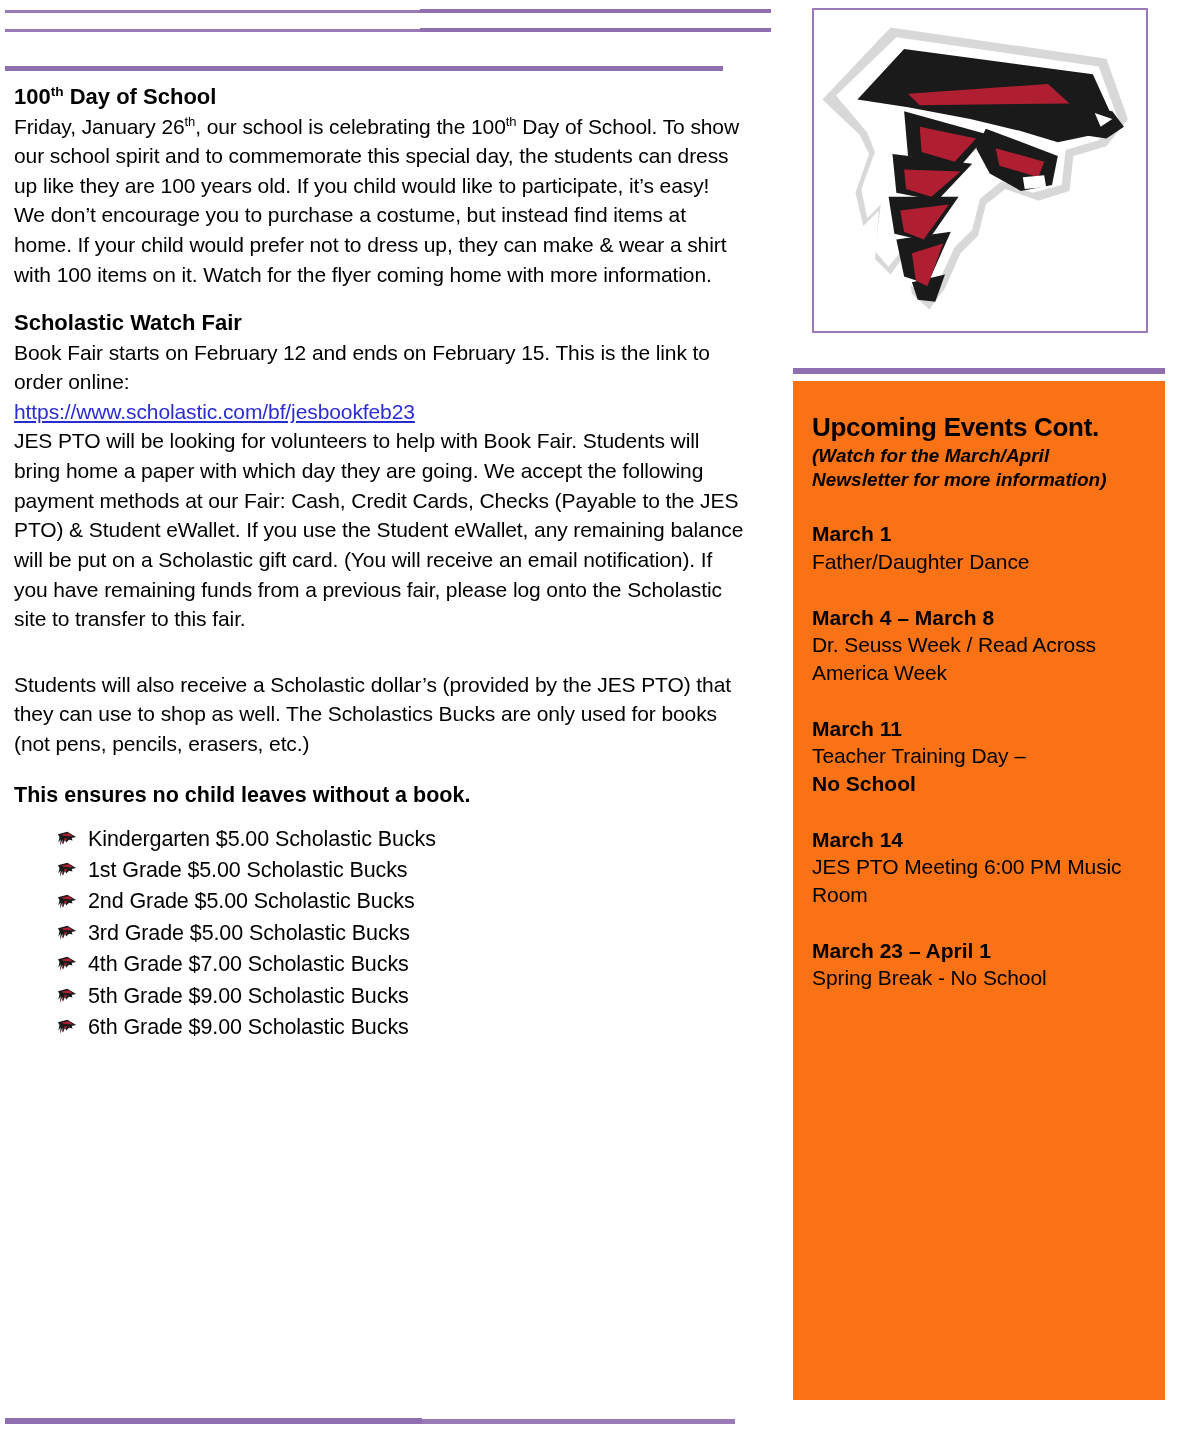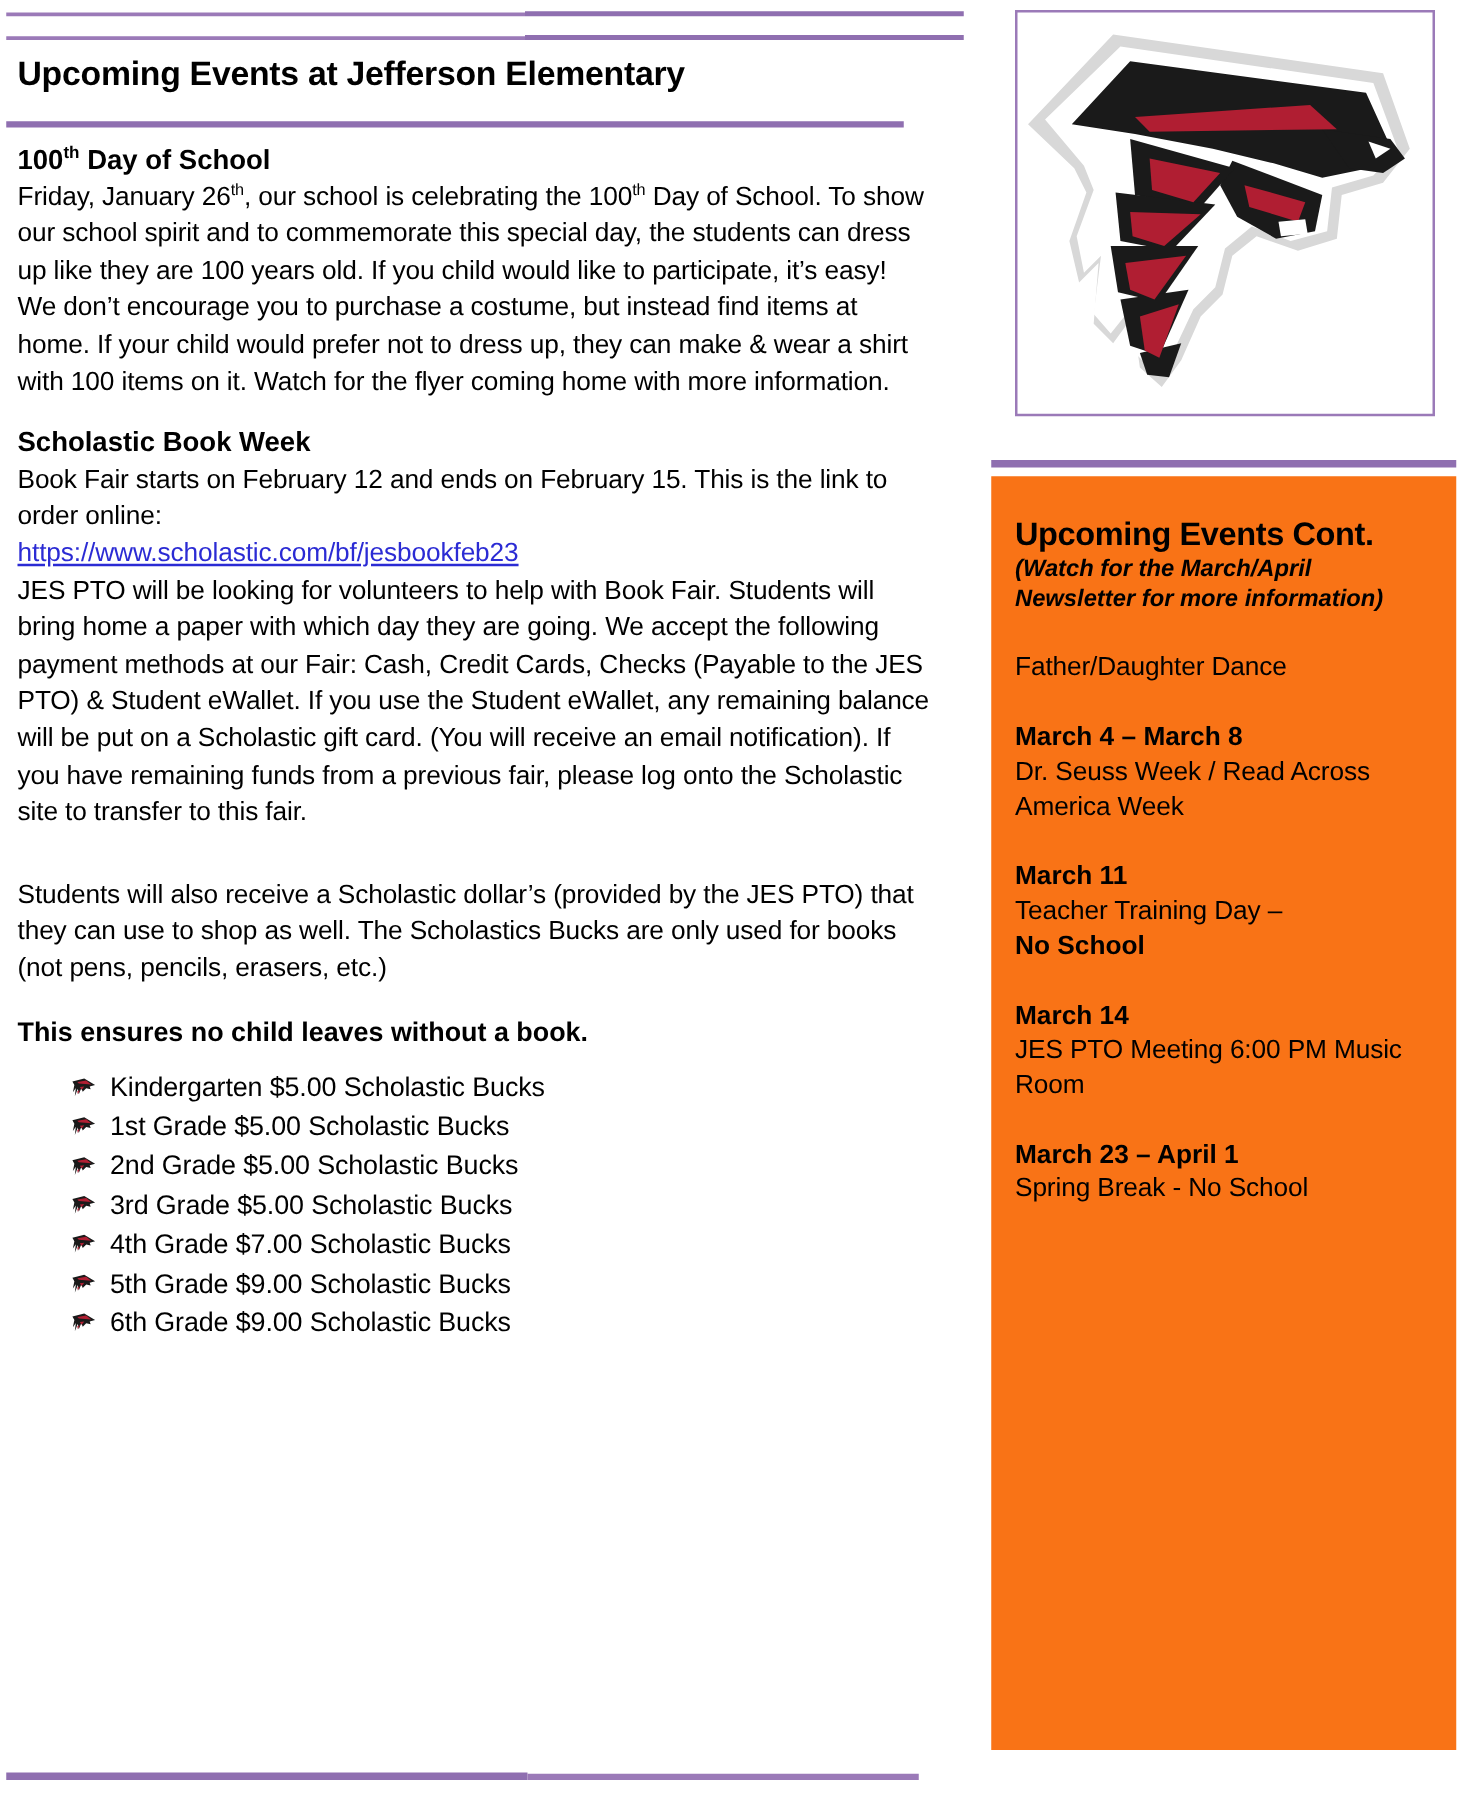--- a/index.html
+++ b/index.html
@@ -220,34 +220,33 @@
     <div class="rule-seg-right rule-a-r"></div>
   </div>
   <div class="rule-row">
     <div class="rule-seg-left rule-b"></div>
     <div class="rule-seg-right rule-b-r"></div>
   </div>
 </div>
 
 <div class="main-col">
 
-  <h1 class="page-title">Upcoming Events at Jefferson Elementary</h1>
   <div class="title-rule"></div>
 
   <div class="section">
     <h2 class="section-head">
       <span>100</span><sup>th</sup><span> Day of School</span>
     </h2>
     <p class="body">
       <span>Friday, January 26</span><sup>th</sup><span>, our school is celebrating the 100</span><sup>th</sup><span> Day of School. To show our school spirit and to commemorate this special day, the students can dress up like they are 100 years old. If you child would like to participate, it’s easy!  We don’t encourage you to purchase a costume, but instead find items at home. If your child would prefer not to dress up, they can make &amp; wear a shirt with 100 items on it.  Watch for the flyer coming home with more information.</span>
     </p>
   </div>
 
   <div class="section" style="margin-top:20px;">
-    <h2 class="section-head">Scholastic Book Week</h2>
+    <h2 class="section-head">Scholastic Watch Fair</h2>
     <p class="body">
       <span>Book Fair starts on February 12 and ends on February 15. This is the link to order online:</span><br>
       <a class="link" href="#">https://www.scholastic.com/bf/jesbookfeb23</a><br>
       <span>JES PTO will be looking for volunteers to help with Book Fair. Students will bring home a paper with which day they are going. We accept the following payment methods at our Fair: Cash, Credit Cards, Checks (Payable to the JES PTO) &amp; Student eWallet. If you use the Student eWallet, any remaining balance will be put on a Scholastic gift card. (You will receive an email notification). If you have remaining funds from a previous fair, please log onto the Scholastic site to transfer to this fair.</span>
     </p>
     <p class="body spaced">Students will also receive a Scholastic dollar’s (provided by the JES PTO) that they can use to shop as well. The Scholastics Bucks are only used for books (not pens, pencils, erasers, etc.)</p>
     <p class="emphasis">This ensures no child leaves without a book.</p>
 
     <ul class="bucks-list">
       <li>
@@ -367,20 +366,21 @@
   </svg>
 </div>
 
 <div class="side-rule"></div>
 
 <div class="side-box">
   <div class="side-title">Upcoming Events Cont.</div>
   <div class="side-sub">(Watch for the March/April Newsletter for more information)</div>
 
   <div class="event">
+    <div class="event-date">March 1</div>
     <div class="event-desc">Father/Daughter Dance</div>
   </div>
 
   <div class="event">
     <div class="event-date">March 4 – March 8</div>
     <div class="event-desc">Dr. Seuss Week / Read Across America Week</div>
   </div>
 
   <div class="event">
     <div class="event-date">March 11</div>

